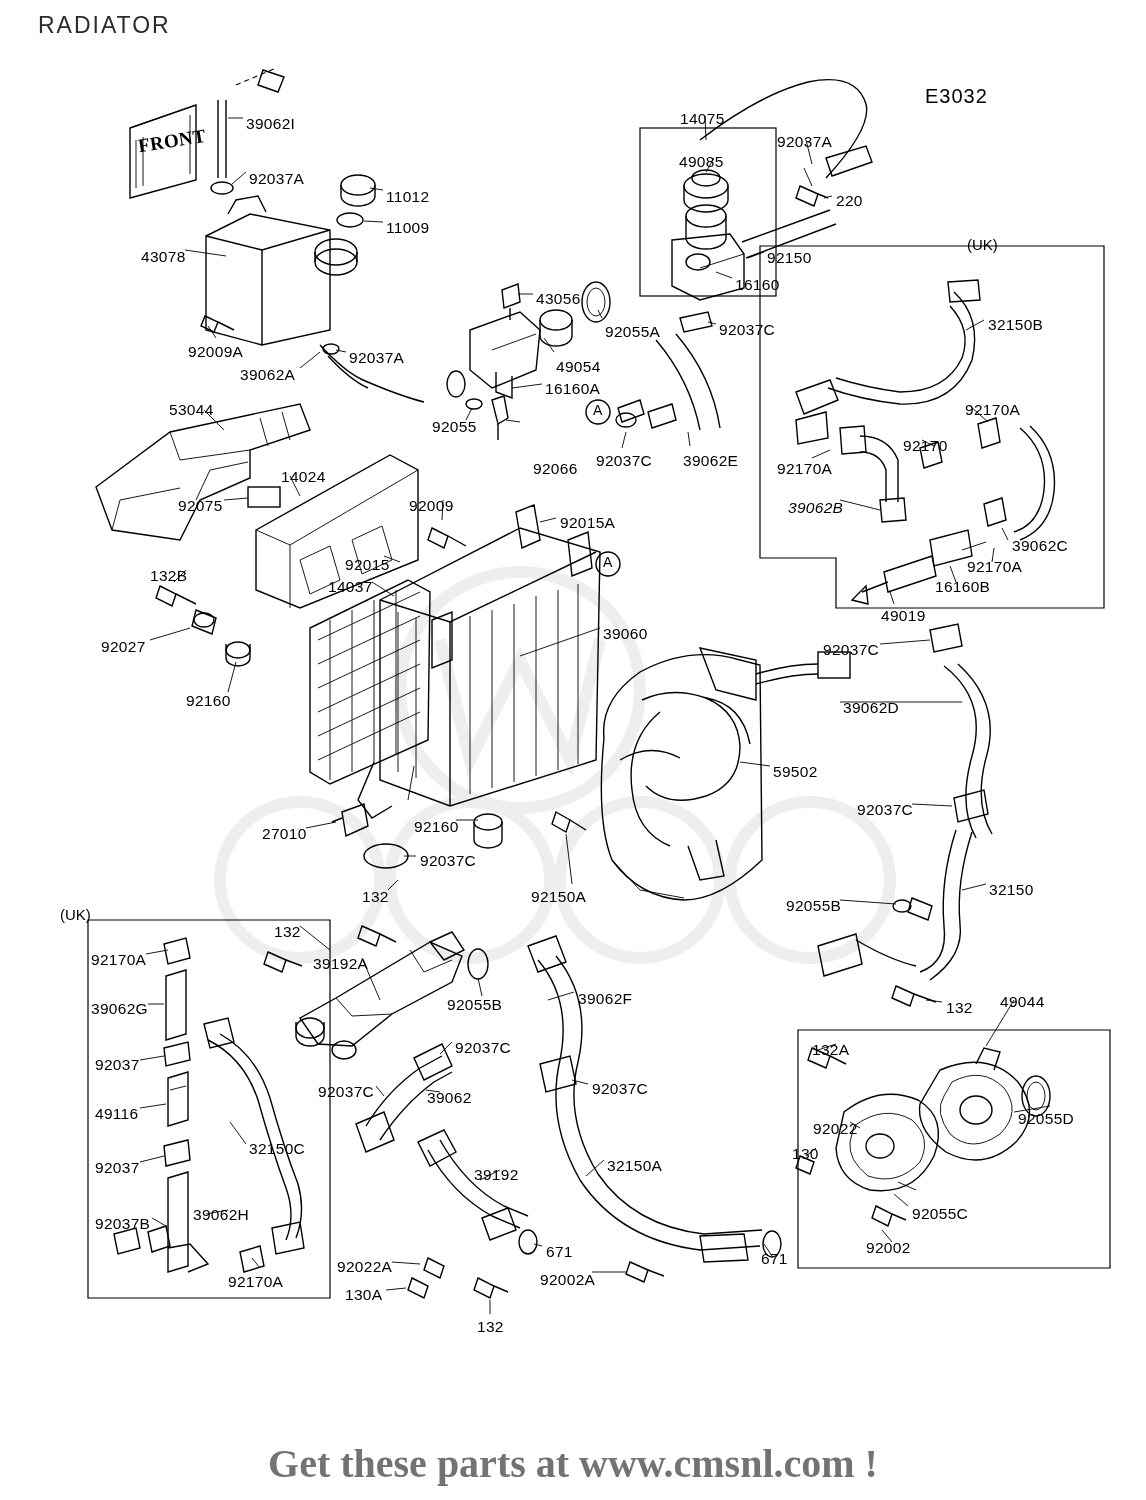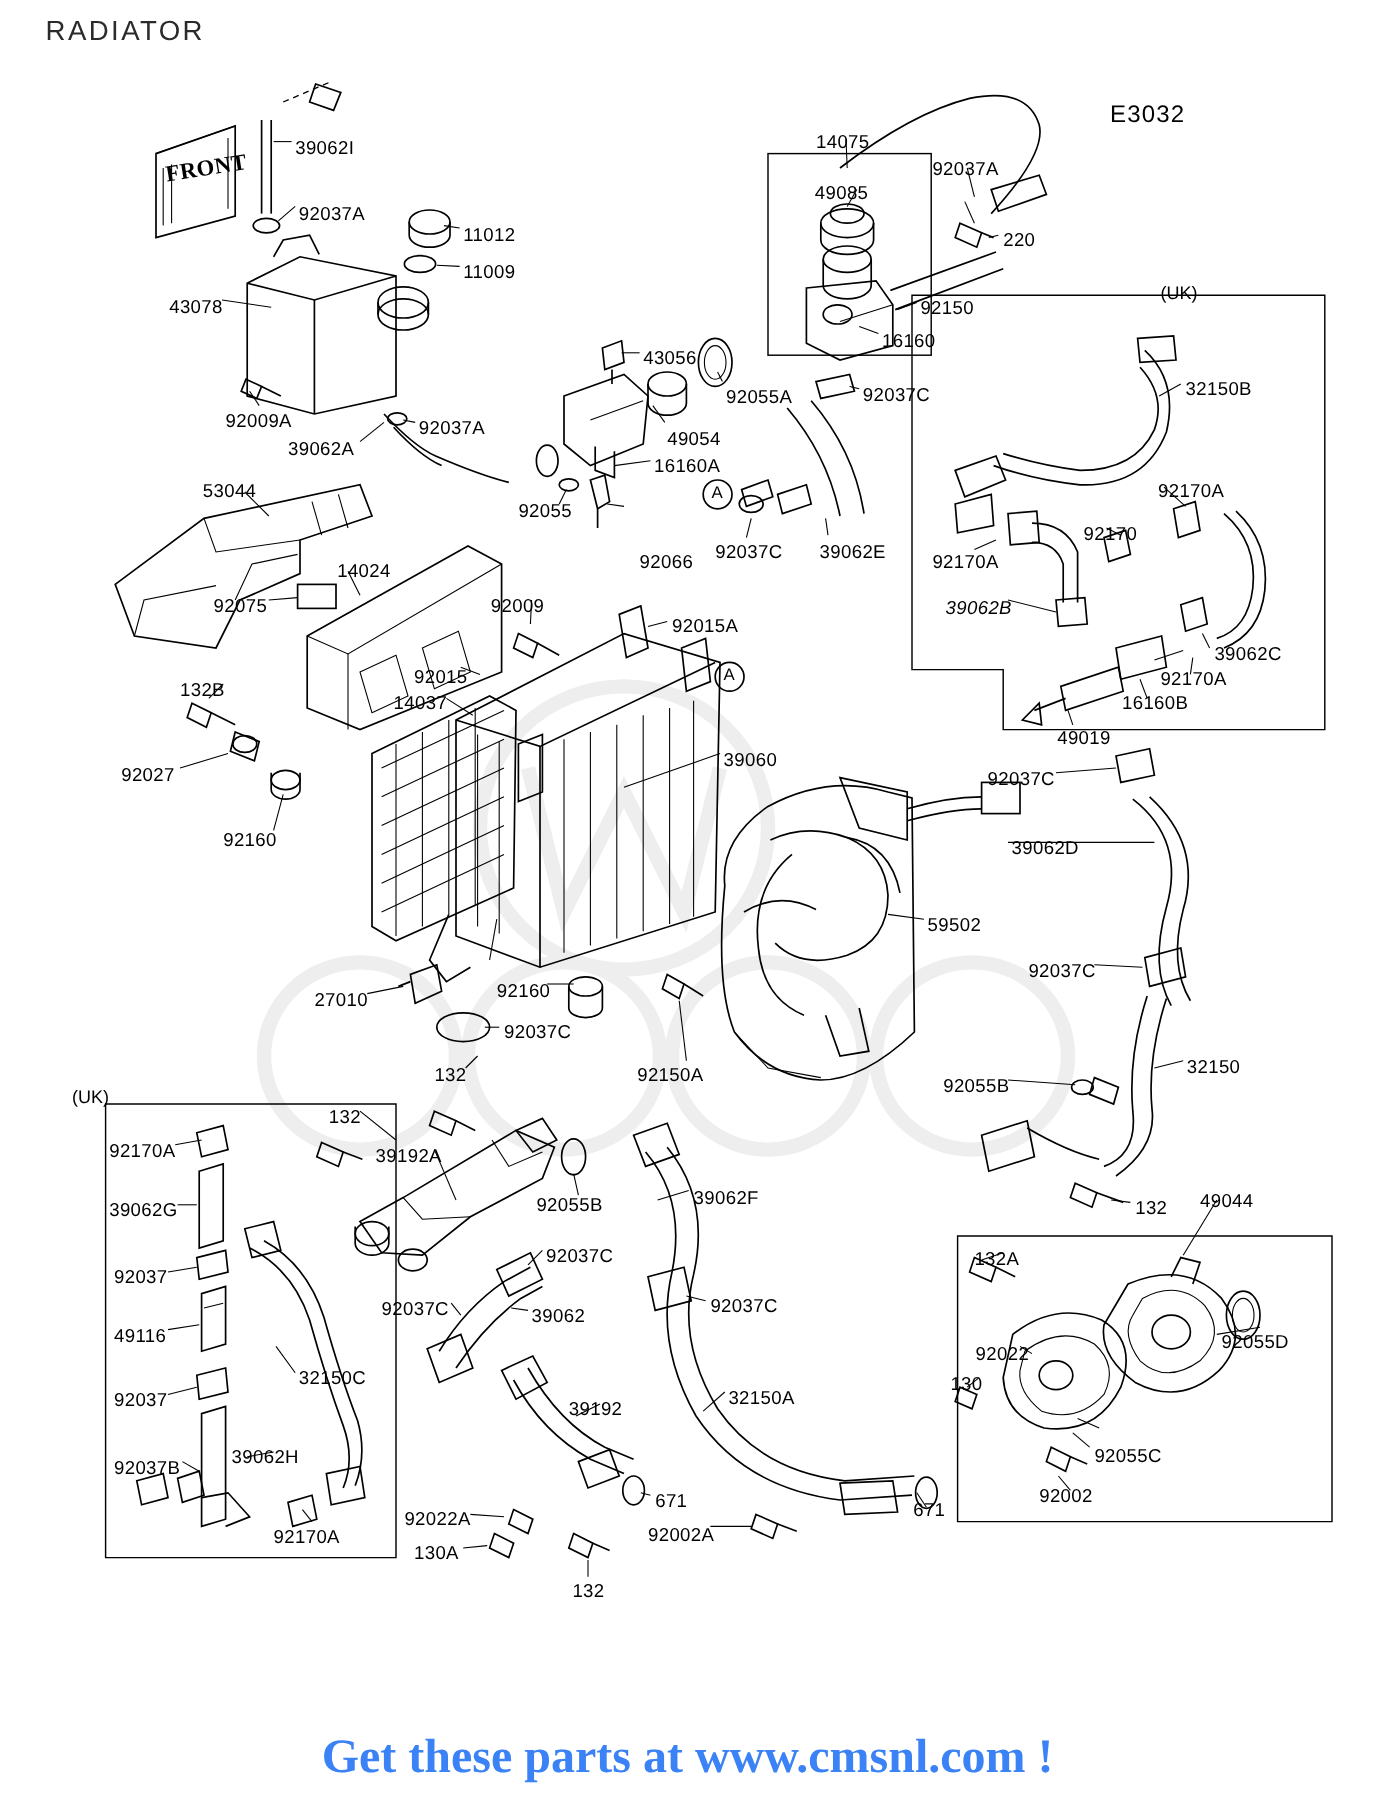--- a/index.html
+++ b/index.html
@@ -29,21 +29,21 @@
   .uk{
     position:absolute;
     font-size:15px;
   }
   .footer{
     position:absolute;left:0;top:1440px;width:1146px;
     text-align:center;
     font-family:"Liberation Serif", serif;
     font-weight:bold;
     font-size:40px;
-    color:#3b82f6;
+    color:#737373;
     letter-spacing:0px;
   }
   .wm{
     position:absolute;
     font-family:"Liberation Sans", sans-serif;
     font-weight:bold;
     color:#efefef;
     pointer-events:none;
   }
   #wm-main{
@@ -472,21 +472,21 @@
       <div class="lbl" style="left: 414px; top: 818px;">92160</div>
       <div class="lbl" style="left: 420px; top: 852px;">92037C</div>
       <div class="lbl" style="left: 531px; top: 888px;">92150A</div>
       <div class="lbl" style="left: 362px; top: 888px;">132</div>
       <div class="lbl" style="left: 274px; top: 923px;">132</div>
       <div class="lbl" style="left: 313px; top: 955px;">39192A</div>
       <div class="lbl" style="left: 447px; top: 996px;">92055B</div>
       <div class="lbl" style="left: 578px; top: 990px;">39062F</div>
       <div class="lbl" style="left: 455px; top: 1039px;">92037C</div>
       <div class="lbl" style="left: 318px; top: 1083px;">92037C</div>
-      <div class="lbl" style="left: 443px; top: 1089px;">39062</div>
+      <div class="lbl" style="left: 427px; top: 1089px;">39062</div>
       <div class="lbl" style="left: 592px; top: 1080px;">92037C</div>
       <div class="lbl" style="left: 474px; top: 1166px;">39192</div>
       <div class="lbl" style="left: 607px; top: 1157px;">32150A</div>
       <div class="lbl" style="left: 546px; top: 1243px;">671</div>
       <div class="lbl" style="left: 337px; top: 1258px;">92022A</div>
       <div class="lbl" style="left: 345px; top: 1286px;">130A</div>
       <div class="lbl" style="left: 477px; top: 1318px;">132</div>
       <div class="lbl" style="left: 540px; top: 1271px;">92002A</div>
       <div class="lbl" style="left: 761px; top: 1250px;">671</div>
       <div class="lbl" style="left: 680px; top: 110px;">14075</div>

